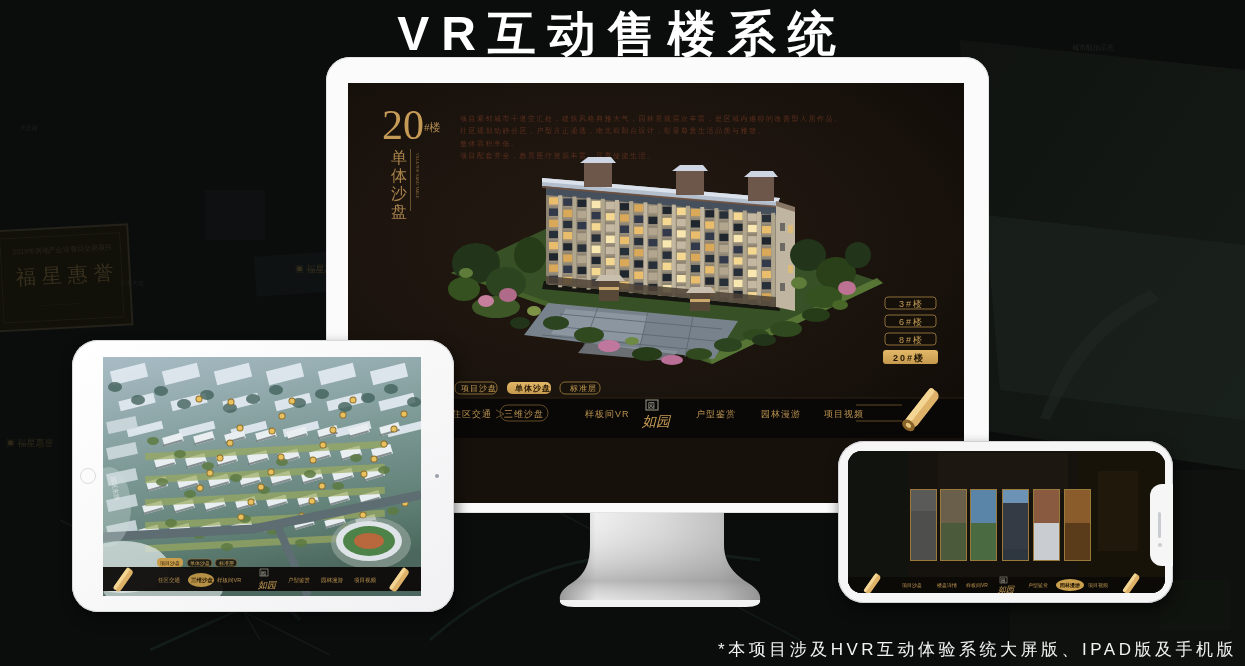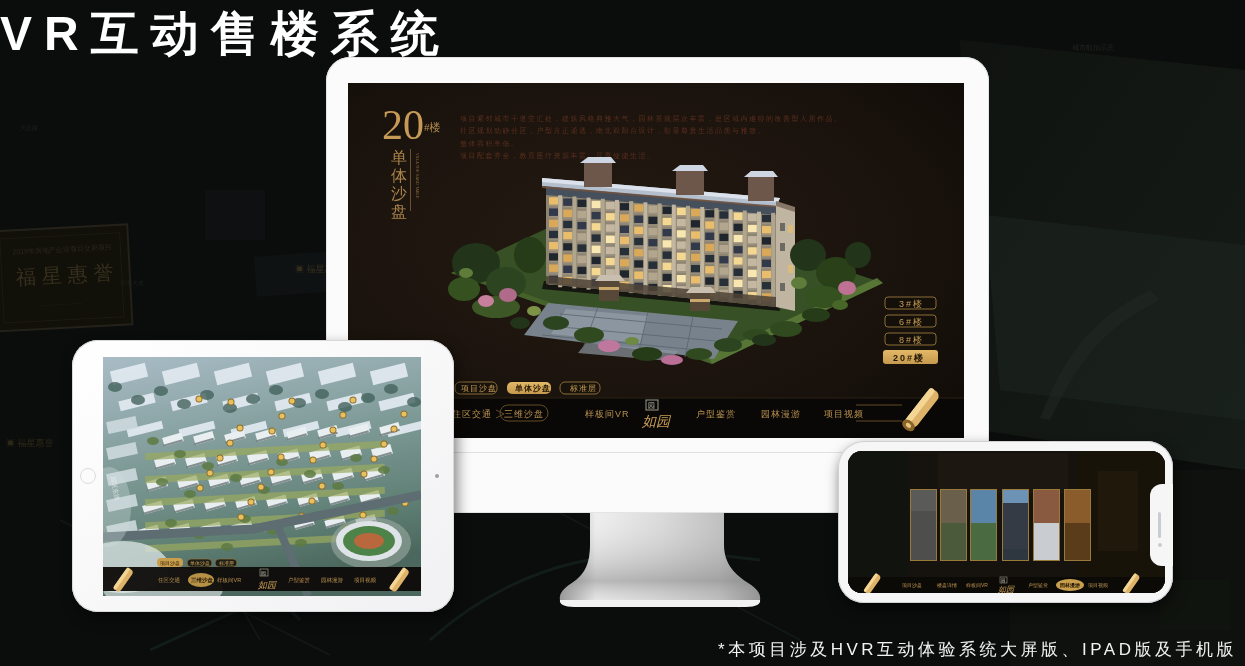--- a/index.html
+++ b/index.html
@@ -54,21 +54,21 @@
   <text x="6" y="446" font-size="9" fill="#453a20" opacity="0.6">▣ 福星惠誉</text>
   <text x="1072" y="50" font-size="7" fill="#262a25" opacity="0.8">城市航拍示意</text>
   <text x="20" y="130" font-size="6" fill="#272a25" opacity="0.7">大庆路</text>
   <text x="330" y="212" font-size="6" fill="#302a1c" opacity="0.6">西安路</text>
   <text x="120" y="285" font-size="6" fill="#272a25" opacity="0.6">滨海大道</text>
 
   <text x="330" y="340" font-size="14" fill="#232724" opacity="0.8">✳</text>
 </svg>
 </div>
 
-<div class="abs" style="left:0;top:2px;width:1245px;color:#fff;font-size:48px;font-weight:bold;letter-spacing:12px;font-family:'Liberation Sans',sans-serif;">VR互动售楼系统</div>
+<div class="abs" style="left:0;top:2px;width:1245px;text-align:center;color:#fff;font-size:48px;font-weight:bold;letter-spacing:12px;font-family:'Liberation Sans',sans-serif;">VR互动售楼系统</div>
 
 <svg class="abs" style="left:540px;top:505px;" width="240" height="110">
   <defs>
     <linearGradient id="standG" x1="0" y1="0" x2="1" y2="0">
       <stop offset="0" stop-color="#8f8f8f"></stop>
         <stop offset="0.18" stop-color="#efefef"></stop>
       <stop offset="0.5" stop-color="#d9d9d9"></stop>
         <stop offset="0.8" stop-color="#bdbdbd"></stop>
       <stop offset="1" stop-color="#8a8a8a"></stop>
     </linearGradient>
@@ -82,21 +82,21 @@
 
   <path d="M50,0 L184,0 L184,40 C184,60 196,70 208,78 C218,84 221,90 220,95 L20,95 C19,90 22,84 32,78 C44,70 50,60 50,40 Z" fill="url(#standG)"></path>
   <path d="M50,0 L184,0 L184,40 C184,60 196,70 208,78 C218,84 221,90 220,95 L20,95 C19,90 22,84 32,78 C44,70 50,60 50,40 Z" fill="url(#standV)"></path>
   <path d="M20,95 L220,95 C221,99 216,102 206,102 L34,102 C24,102 19,99 20,95 Z" fill="#f2f2f2"></path>
 </svg>
 
 <div class="abs" style="left:326px;top:57px;width:663px;height:456px;background:#fbfbfb;border-radius:24px;box-shadow:0 0 0 1px #e4e4e4 inset;"></div>
 
 <div class="abs" style="left:330px;top:452px;width:655px;height:1px;background:#e0e0e0;"></div>
 
-<div class="abs" style="left:348px;top:83px;width:616px;height:355px;background:#17110c;overflow:hidden;">
+<div class="abs" style="left:348px;top:83px;width:616px;height:420px;background:#17110c;overflow:hidden;">
 <svg width="616" height="355">
   <defs>
     <radialGradient id="scrBG" cx="0.42" cy="0.45" r="0.75">
       <stop offset="0" stop-color="#241a12"></stop>
           <stop offset="0.7" stop-color="#19120c"></stop>
           <stop offset="1" stop-color="#100c08"></stop>
     </radialGradient>
     <linearGradient id="goldBtn" x1="0" y1="0" x2="0" y2="1">
       <stop offset="0" stop-color="#e3b867"></stop>
           <stop offset="1" stop-color="#c59a4e"></stop>

